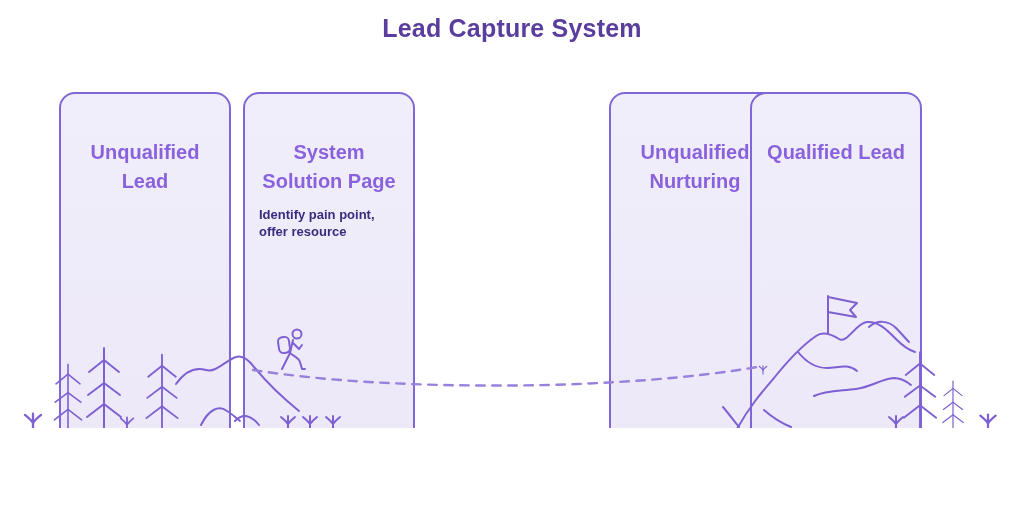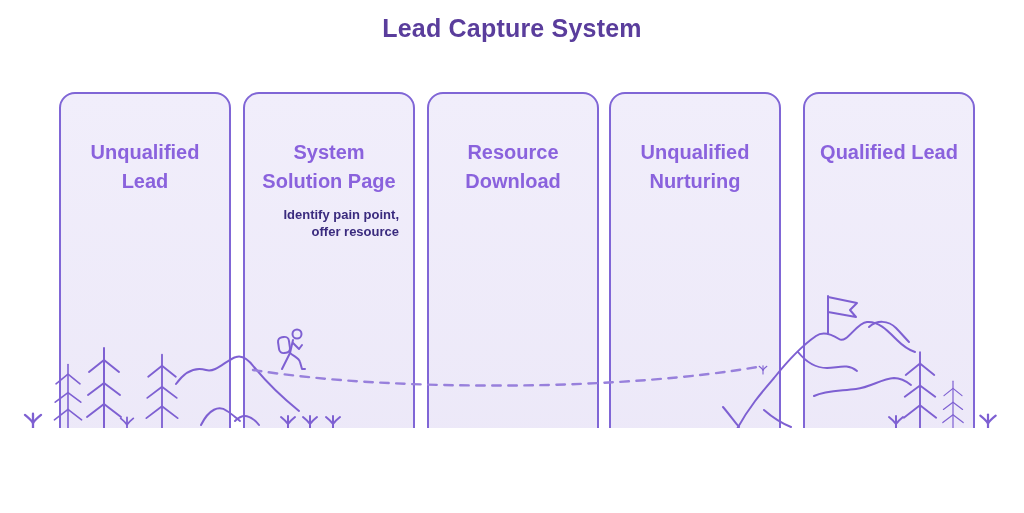--- a/index.html
+++ b/index.html
@@ -27,28 +27,28 @@
   .card{
     position:absolute;top:92px;width:172px;height:386px;
     border:2px solid var(--card_border);border-radius:16px;
     background:linear-gradient(180deg,var(--card_fill_top) 0%,var(--card_fill_bottom) 100%);
   }
   .card .heading{
     margin-top:44px;padding:0 14px;text-align:center;
     font-size:20px;font-weight:700;line-height:29px;color:var(--heading_color);
   }
   .card .subheading{
-    margin-top:10px;padding:0 14px;text-align:right;
+    margin-top:10px;padding:0 14px;text-align:left;
     font-size:13px;font-weight:700;line-height:17px;color:var(--subtitle_color);
   }
   .card1{left:59px;}
   .card2{left:243px;}
   .card3{left:427px;}
   .card4{left:609px;}
-  .card5{left:803px;}
+  .card5{left:750px;}
   svg.scene{
     position:absolute;left:0;top:0;width:1024px;height:513px;
     pointer-events:none;
   }
   svg.scene path,svg.scene line,svg.scene circle,svg.scene rect{
     fill:none;stroke:var(--line);stroke-width:2;stroke-linecap:round;stroke-linejoin:round;
   }
   svg.scene .trail{stroke:var(--trail);stroke-width:2.4;stroke-dasharray:8.5 7.5;}
 </style>
 </head>
@@ -61,24 +61,20 @@
   <div class="card card1">
     <div class="heading">Unqualified Lead</div>
     <div class="subheading"></div>
   </div>
 
   <div class="card card2">
     <div class="heading">System Solution Page</div>
     <div class="subheading">Identify pain point, offer resource</div>
   </div>
 
-  <div class="card card3">
-    <div class="heading">Resource Download</div>
-    <div class="subheading"></div>
-  </div>
 
   <div class="card card4">
     <div class="heading">Unqualified Nurturing</div>
     <div class="subheading"></div>
   </div>
 
   <div class="card card5">
     <div class="heading">Qualified Lead</div>
     <div class="subheading"></div>
   </div>

